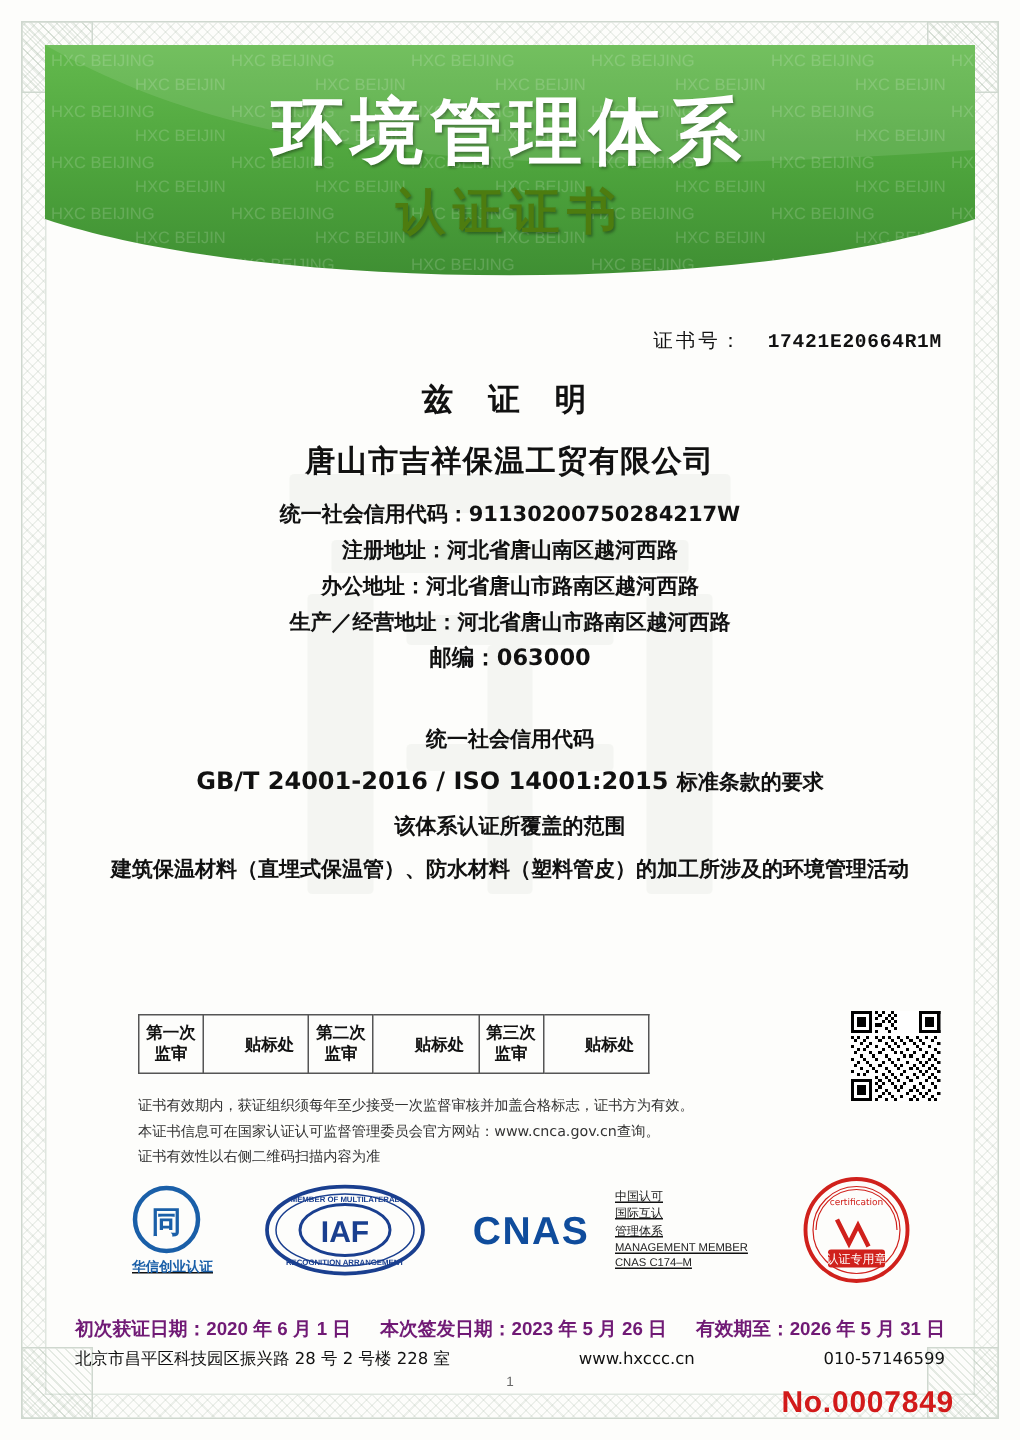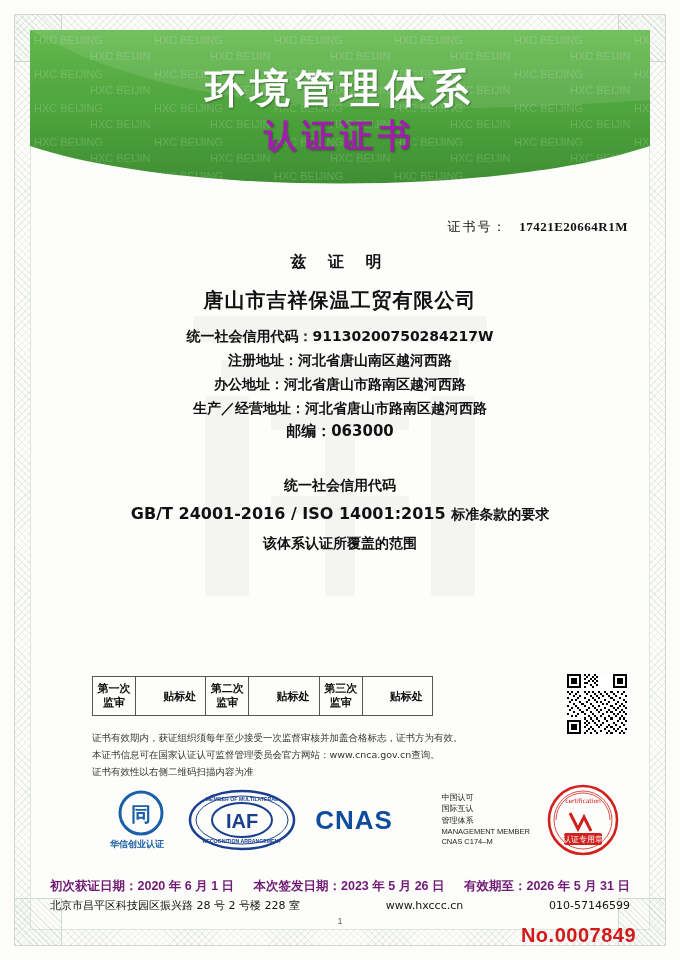--- a/index.html
+++ b/index.html
@@ -80,61 +80,61 @@
     left: 0; top: 0;
     width: 620px; height: 160px;
     display: flex;
     flex-direction: column;
     align-items: center;
     justify-content: center;
     gap: 2px;
   }
   .band-title {
     font-family: "DejaVu Sans", sans-serif;
-    font-size: 40px;
+    font-size: 48px;
     font-weight: bold;
     color: #ffffff;
     letter-spacing: 5px;
     text-shadow: 1px 1px 2px rgba(0,0,0,0.35);
     line-height: 1.25;
   }
   .band-sub {
     font-family: "DejaVu Sans", sans-serif;
     font-size: 33px;
     font-weight: bold;
-    color: #a21caf;
+    color: #4d7c0f;
     letter-spacing: 5px;
     text-shadow: 1px 1px 2px rgba(0,0,0,0.35);
     line-height: 1.25;
   }
 
   
   .cert-no {
     position: absolute;
     right: 52px;
     top: 218px;
-    font-family: Liberation Serif, serif;
+    font-family: Liberation Mono, monospace;
     font-size: 13px;
     color: #111;
     letter-spacing: 0.5px;
   }
   .cert-no .label { letter-spacing: 2px; }
   .cert-no .value { font-weight: bold; margin-left: 8px; }
 
   
   .body-block {
     position: absolute;
     left: 50px;
     top: 252px;
     width: 580px;
     text-align: center;
     font-family: "DejaVu Sans", sans-serif;
   }
   .hereby {
-    font-size: 16px;
+    font-size: 21px;
     font-weight: bold;
     letter-spacing: 8px;
     margin-bottom: 14px;
   }
   .company {
     font-size: 20px;
     font-weight: bold;
     letter-spacing: 1px;
     margin-bottom: 10px;
   }
@@ -223,22 +223,23 @@
     top: 782px;
     width: 520px;
     height: 76px;
   }
   .logo {
     position: absolute;
     top: 0;
     height: 76px;
     display: flex;
     flex-direction: column;
-    align-items: flex-end;
+    align-items: flex-start;
     justify-content: center;
+    text-decoration: underline;
   }
   .logo-hx { left: 8px; width: 76px; }
   .logo-iaf { left: 96px; width: 120px; }
   .logo-cnas { left: 228px; width: 92px; }
   .logo-ms { left: 330px; width: 120px; }
   .logo-seal { left: 452px; width: 90px; }
 
   .hx-caption {
     font-family: "DejaVu Sans", sans-serif;
     font-size: 9px;
@@ -360,20 +361,21 @@
     <div class="info-line">办公地址：河北省唐山市路南区越河西路</div>
     <div class="info-line">生产／经营地址：河北省唐山市路南区越河西路</div>
     <div class="zip">邮编：063000</div>
 
     <div class="conform">统一社会信用代码</div>
     <div class="standard">
       <span>GB/T 24001-2016 / ISO 14001:2015</span>
       <span class="tail">标准条款的要求</span>
     </div>
     <div class="scope-label">该体系认证所覆盖的范围</div>
+    <div class="scope-text">建筑保温材料（直埋式保温管）、防水材料（塑料管皮）的加工所涉及的环境管理活动</div>
   </div>
 
   <table class="surv-table">
     <tbody>
         <tr>
       <td class="lbl">
         <div>第一次</div>
         <div>监审</div>
       </td>
       <td class="slot">贴标处</td>

